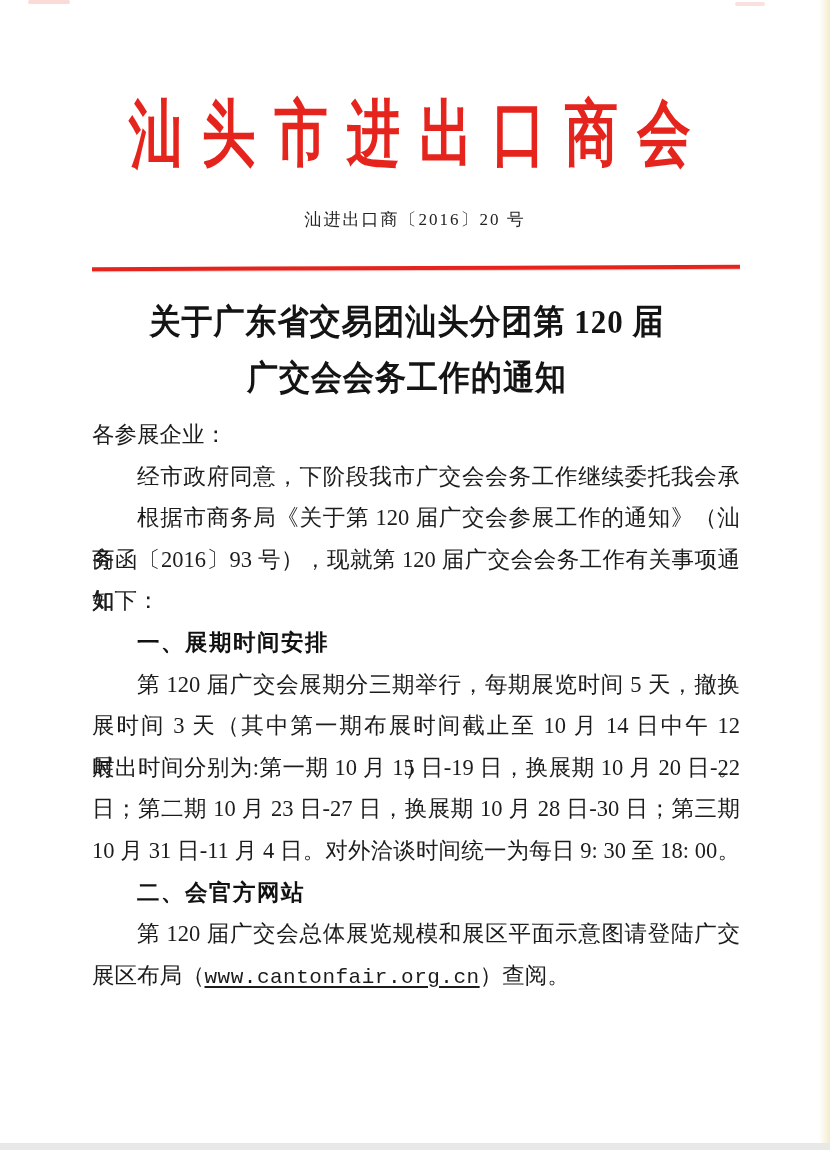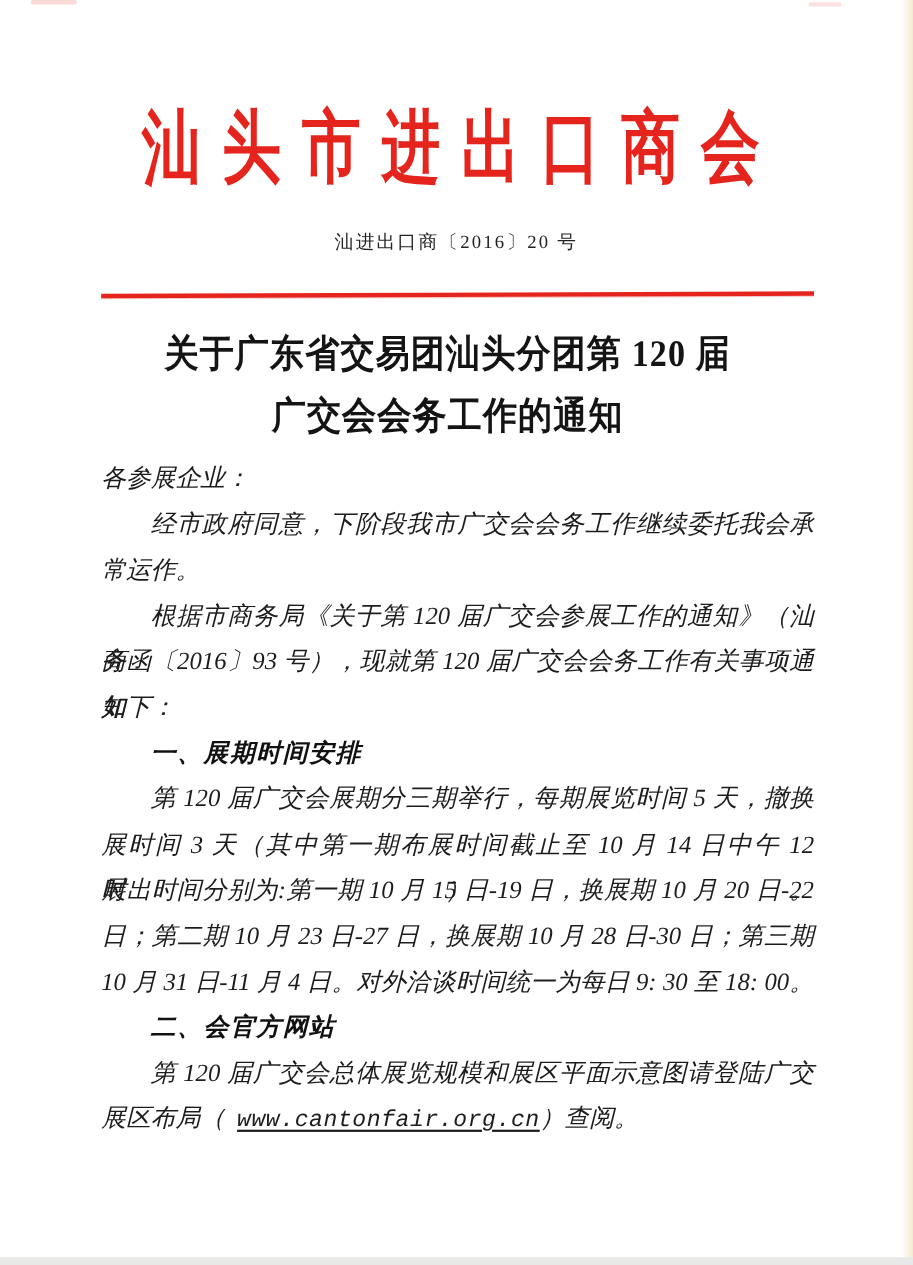--- a/index.html
+++ b/index.html
@@ -50,31 +50,31 @@
     text-align:center; font-weight:bold; font-size:31px; line-height:51px;
     color:#141414; letter-spacing:1px;
     transform:scaleY(1.1); transform-origin:center top;
   }
 
   
   .body-text {
     position:absolute; top:414px; left:92px; width:648px;
     font-size:22.5px; line-height:41.6px; color:var(--ink);
   }
-  .ln { height:41.6px; overflow:visible;font-style:italic; }
+  .ln { height:41.6px; overflow:visible; }
   .ln.ind { text-indent:45px; }
   .ln.just { text-align:justify; text-align-last:justify; }
   .ln.hd {
     font-family:"Liberation Sans","DejaVu Sans",sans-serif;
     font-weight:bold; letter-spacing:1.5px; color:#111;
   }
   .url {
     font-family:"Liberation Mono","DejaVu Sans Mono",monospace;
     font-size:21px; letter-spacing:0.5px;
-    text-decoration:underline; text-underline-offset:3px;margin-left:11px;
+    text-decoration:underline; text-underline-offset:3px;
   }
 </style>
 </head>
 <body>
 
 <div class="page">
 
   <div class="smudge smudge-tl"></div>
   <div class="smudge smudge-tr"></div>
 
@@ -85,21 +85,20 @@
   <div class="red-rule"></div>
 
   <div class="doc-title">
     <div>关于广东省交易团汕头分团第 120 届</div>
     <div>广交会会务工作的通知</div>
   </div>
 
   <div class="body-text">
     <div class="ln">各参展企业：</div>
     <div class="ln ind just">经市政府同意，下阶段我市广交会会务工作继续委托我会承</div>
-    <div class="ln">常运作。</div>
     <div class="ln ind just">根据市商务局《关于第 120 届广交会参展工作的通知》（汕商</div>
     <div class="ln just">务函〔2016〕93 号），现就第 120 届广交会会务工作有关事项通知</div>
     <div class="ln">如下：</div>
     <div class="ln ind hd">一、展期时间安排</div>
     <div class="ln ind just">第 120 届广交会展期分三期举行，每期展览时间 5 天，撤换</div>
     <div class="ln just">展时间 3 天（其中第一期布展时间截止至 10 月 14 日中午 12 时）。</div>
     <div class="ln just">展出时间分别为:第一期 10 月 15 日-19 日，换展期 10 月 20 日-22</div>
     <div class="ln just">日；第二期 10 月 23 日-27 日，换展期 10 月 28 日-30 日；第三期</div>
     <div class="ln just">10 月 31 日-11 月 4 日。对外洽谈时间统一为每日 9: 30 至 18: 00。</div>
     <div class="ln ind hd">二、会官方网站</div>

